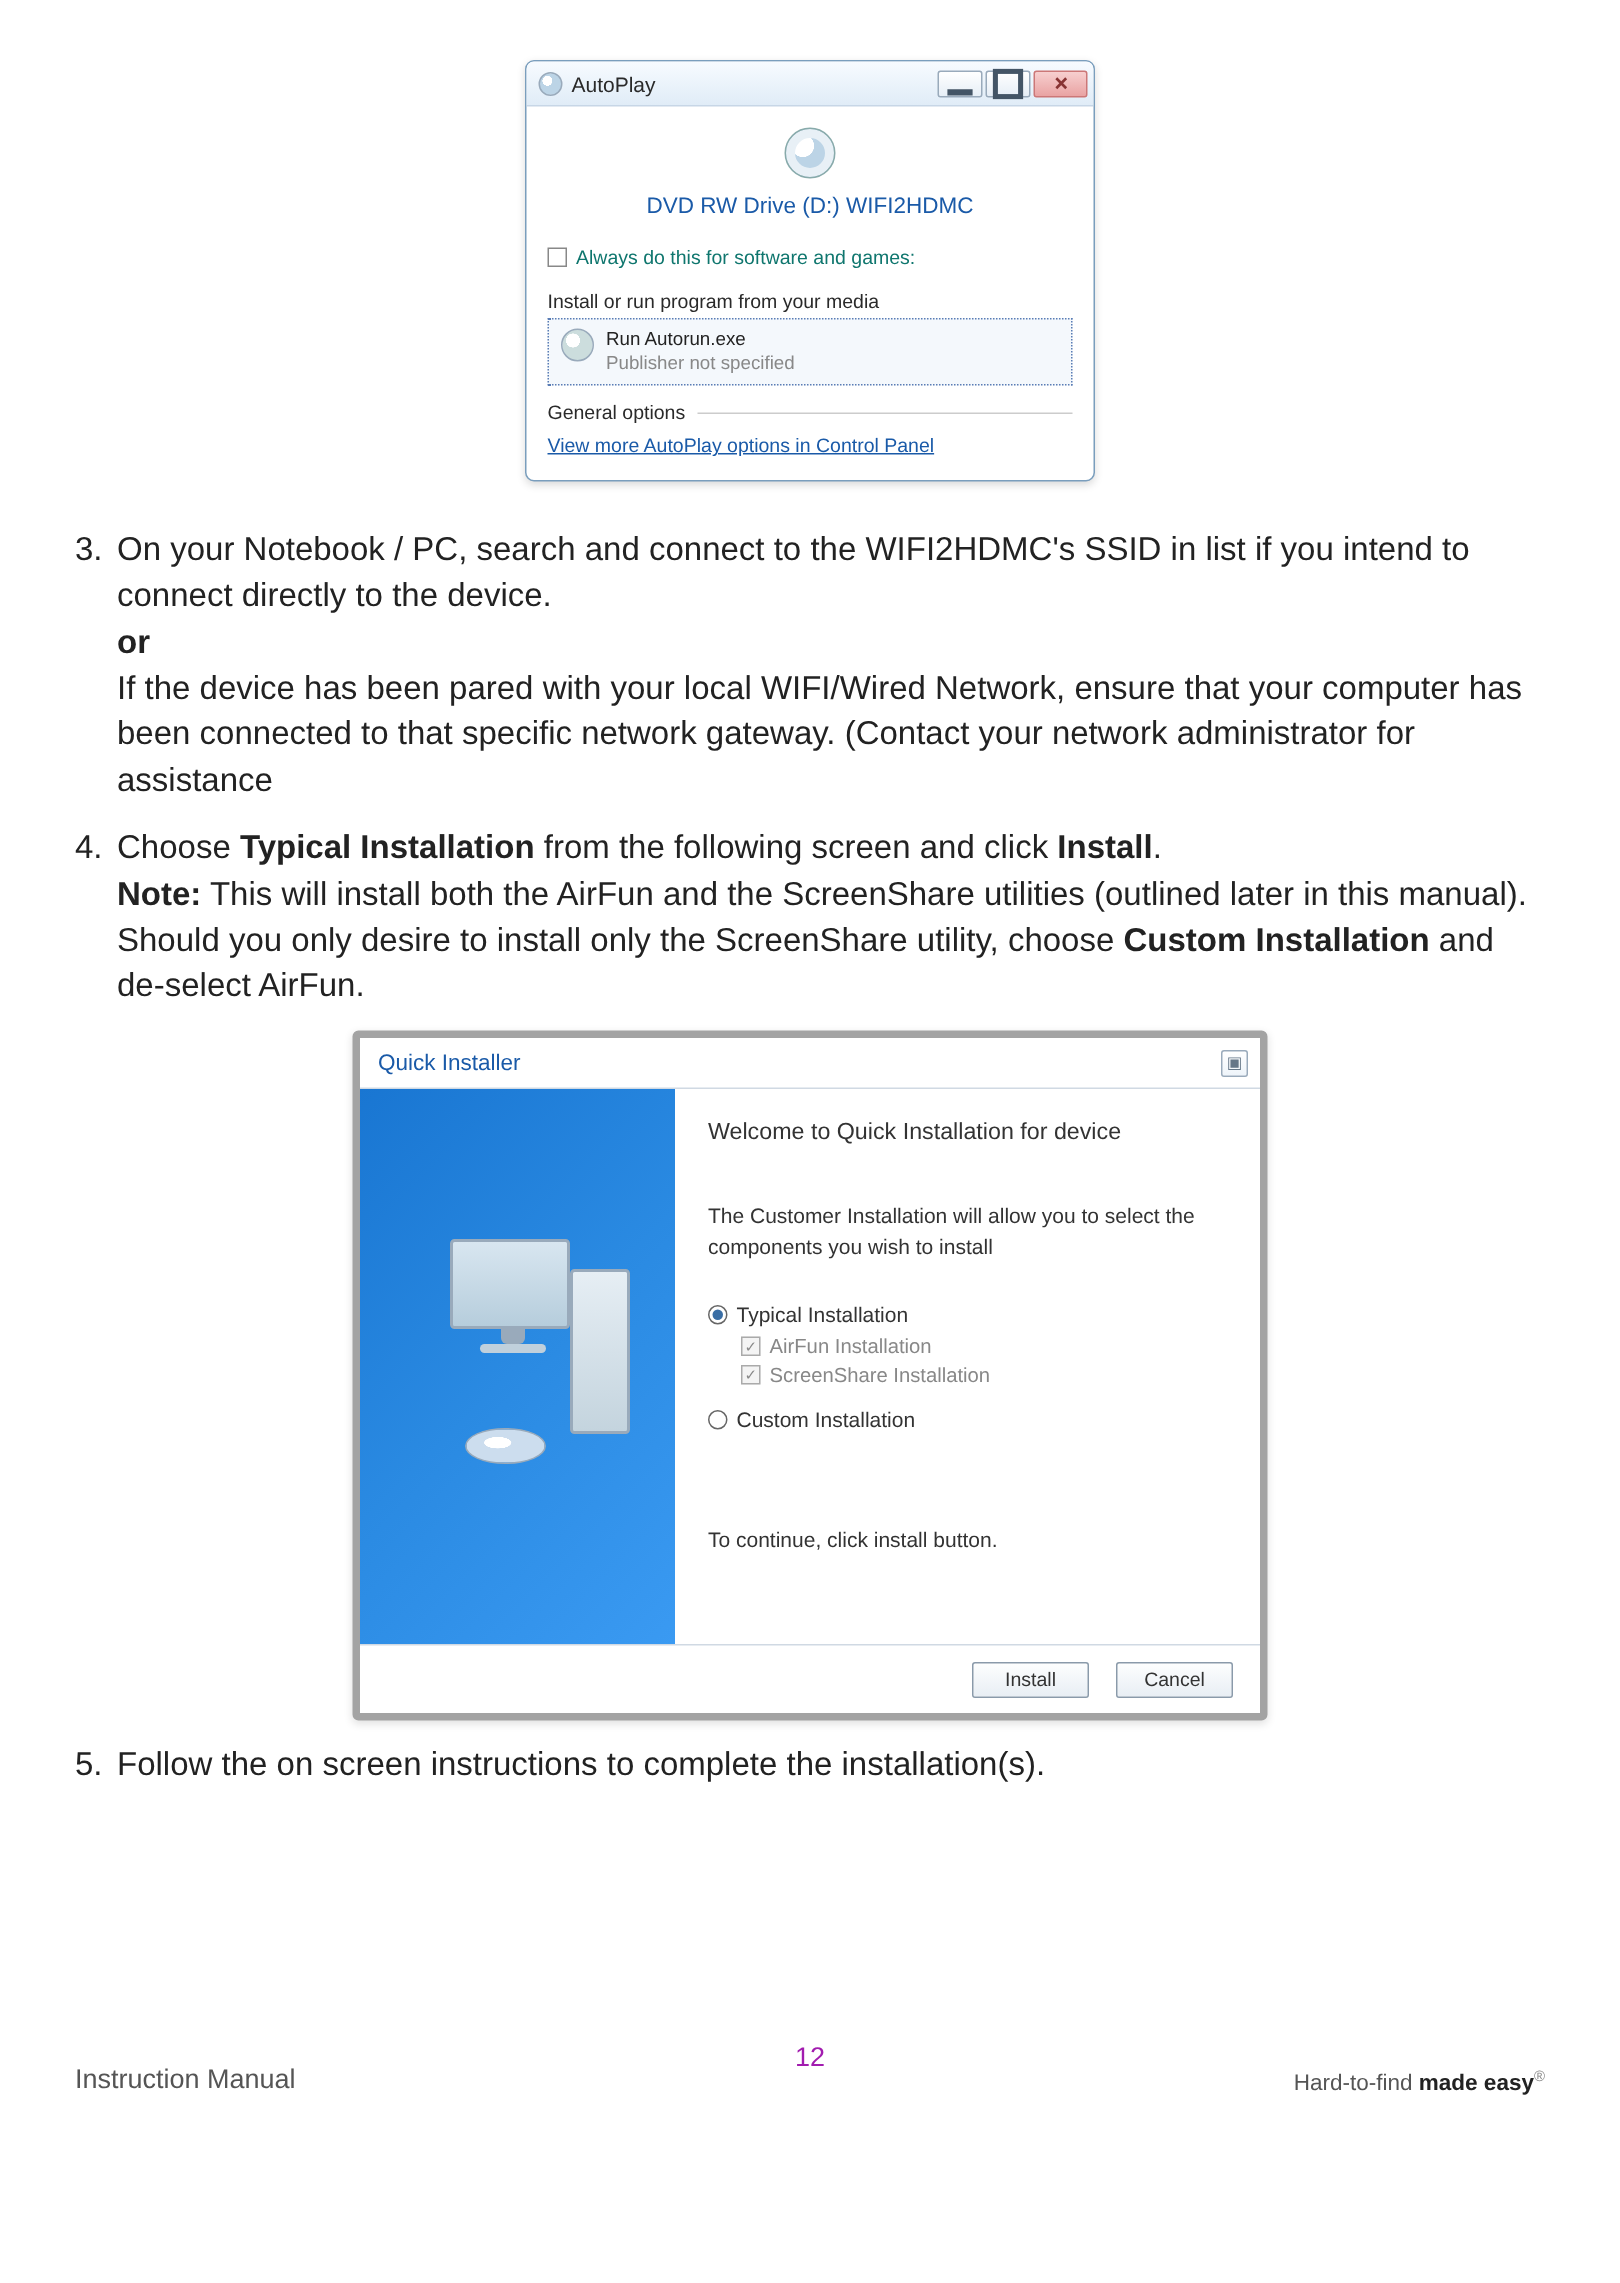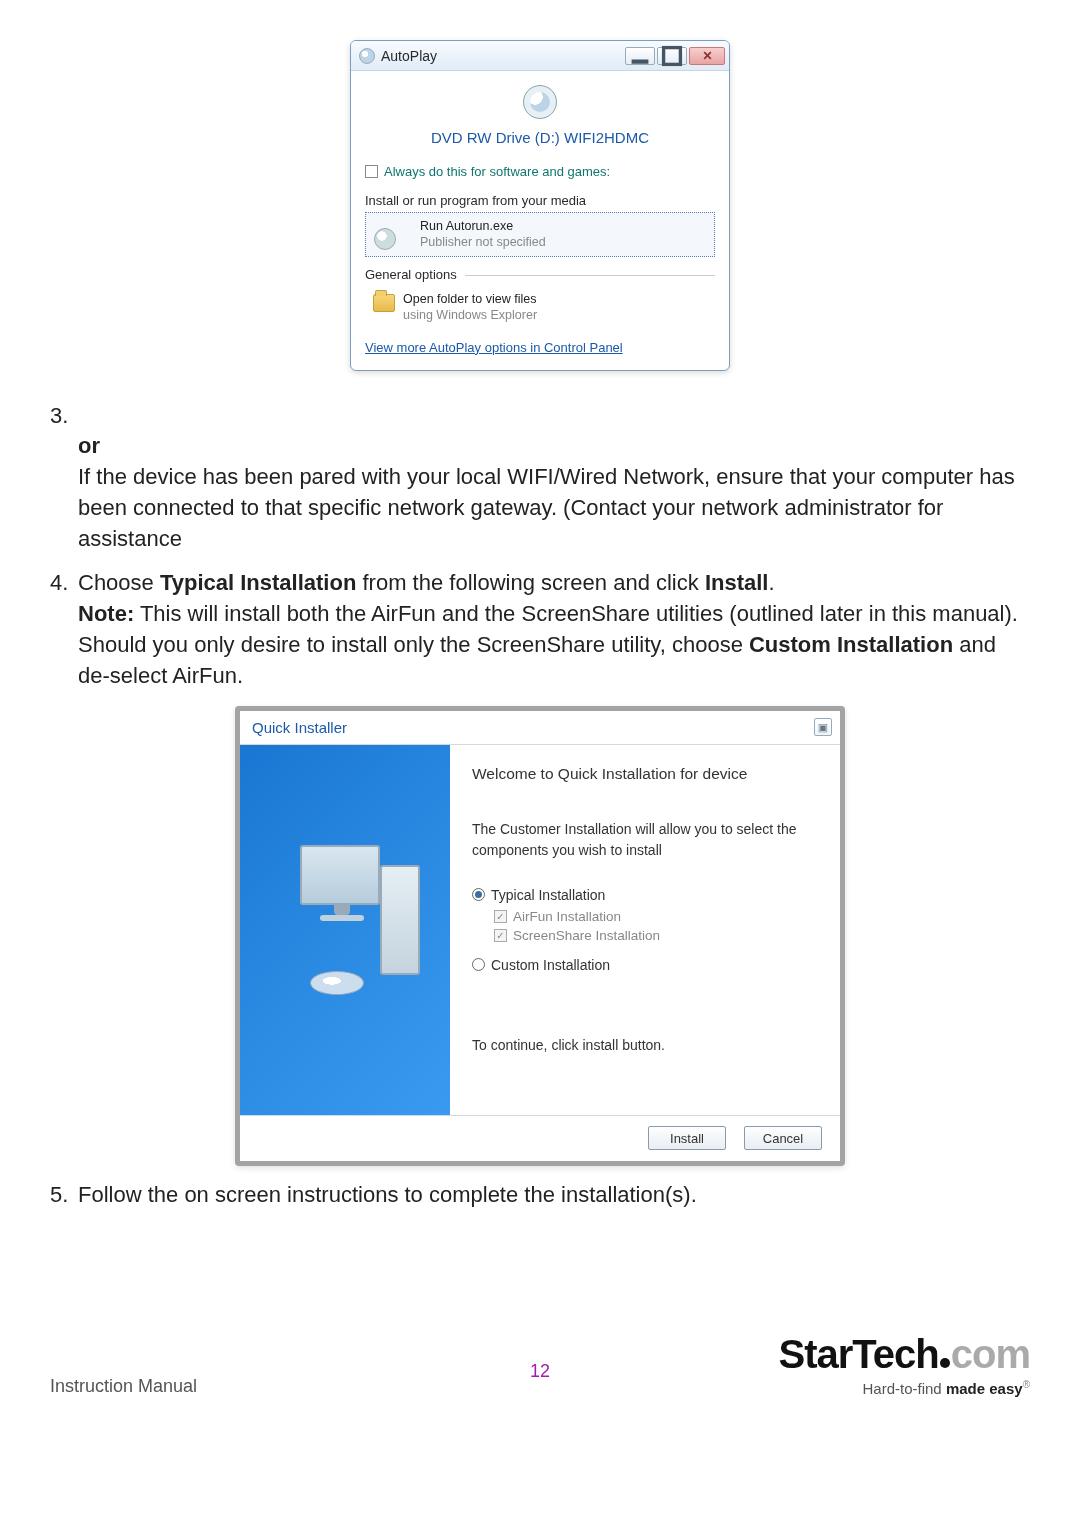--- a/index.html
+++ b/index.html
@@ -16,21 +16,21 @@
   .ap-btn { width:30px; height:18px; border:1px solid #9ab; border-radius:2px; background:linear-gradient(#fff,#e6eef6); display:flex; align-items:center; justify-content:center; font-size:11px; color:#456; }
   .ap-close { width:36px; background:linear-gradient(#f7cfcf,#e9a3a3); border-color:#c77; }
   .ap-close svg{width:11px;height:11px;}
   .ap-body { padding: 10px 14px 14px 14px; }
   .ap-drive { display:flex; align-items:center; gap:10px; padding:4px 0 18px 0;flex-direction:column; }
   .ap-drive-icon { width:34px; height:34px; border-radius:50%; background: radial-gradient(circle at 35% 35%, #fff 0 25%, #bcd4e6 26% 100%); border:1px solid #8aa; box-shadow: inset 0 0 0 6px #e8f0f6; }
   .ap-drive-label { color:#1a5aa8; font-size:15px; }
   .ap-check-row { display:flex; align-items:center; gap:6px; font-size:13px; color:#0f766e; margin-bottom:14px; }
   .ap-checkbox { width:13px; height:13px; border:1px solid #888; background:#fff; }
   .ap-grouptitle { font-size:13px; color:#2a2a2a; margin-bottom:4px; }
-  .ap-option { border:1px dotted #5a7db5; padding:6px 8px; display:flex; gap:24px; align-items:flex-end; margin-bottom:10px; background:#f4f8fc; }
+  .ap-option { border:1px dotted #5a7db5; padding:6px 8px; display:flex; gap:8px; align-items:flex-start; margin-bottom:10px; background:#f4f8fc; }
   .ap-option2 { display:flex; gap:8px; align-items:flex-start; padding:4px 8px; margin-bottom:10px; }
   .ap-opt-icon { width:22px; height:22px; flex:0 0 22px; }
   .ap-disc-sm { width:22px; height:22px; border-radius:50%; background: radial-gradient(circle at 35% 35%, #fff 0 25%, #cdd 26% 100%); border:1px solid #9ab; }
   .ap-folder { width:22px; height:18px; margin-top:2px; background:linear-gradient(#f8d77a,#e6b94a); border:1px solid #c9a03a; border-radius:2px; position:relative; }
   .ap-folder::before{content:"";position:absolute;top:-5px;left:1px;width:10px;height:5px;background:#f1cf6e;border:1px solid #c9a03a;border-bottom:none;border-radius:2px 2px 0 0;}
   .ap-opt-text { font-size:12.5px; line-height:1.25; }
   .ap-opt-text .main { color:#222; }
   .ap-opt-text .sub { color:#888; }
   .ap-general { font-size:13px; color:#2a2a2a; margin:2px 0 6px 0; position:relative; }
   .ap-general::after{content:"";position:absolute;left:100px;right:0;top:50%;border-top:1px solid #ccc;}
@@ -124,40 +124,31 @@
         <div class="ap-option">
           <div class="ap-opt-icon">
               <div class="ap-disc-sm"></div>
             </div>
           <div class="ap-opt-text">
             <div class="main">Run Autorun.exe</div>
             <div class="sub">Publisher not specified</div>
           </div>
         </div>
         <div class="ap-general">General options</div>
-        <div class="ap-option2">
-          <div class="ap-opt-icon">
-              <div class="ap-folder"></div>
-            </div>
-          <div class="ap-opt-text">
-            <div class="main">Open folder to view files</div>
-            <div class="sub">using Windows Explorer</div>
-          </div>
-        </div>
         <a class="ap-link">View more AutoPlay options in Control Panel</a>
       </div>
     </div>
   </div>
 
   <div class="instr">
     <ol>
       <li>
         <div class="num">3.</div>
         <div class="txt">
-          <br>
+          <span>On your Notebook / PC, search and connect to the WIFI2HDMC's SSID in list if you intend to connect directly to the device.</span><br>
           <b>or</b><br>
           <span>If the device has been pared with your local WIFI/Wired Network, ensure that your computer has been connected to that specific network gateway. (Contact your network administrator for assistance</span>
         </div>
       </li>
       <li>
         <div class="num">4.</div>
         <div class="txt">
           <span>Choose </span><b>Typical Installation</b><span> from the following screen and click </span><b>Install</b><span>.</span><br>
           <b>Note:</b><span> This will install both the AirFun and the ScreenShare utilities (outlined later in this manual). Should you only desire to install only the ScreenShare utility, choose </span><b>Custom Installation</b><span> and de-select AirFun.</span>
         </div>
@@ -217,22 +208,19 @@
         <div class="num">5.</div>
         <div class="txt">Follow the on screen instructions to complete the installation(s).</div>
       </li>
     </ol>
   </div>
 
   <div class="page-num">12</div>
   <div class="footer">
     <div class="footer-left">Instruction Manual</div>
     <div class="logo">
-      <div class="logo-main">
-        <span>StarTech</span><span class="logo-dot"></span><span class="dotcom">com</span>
-      </div>
       <div class="logo-tag">
         <span>Hard-to-find </span><b>made easy</b><span class="logo-reg">®</span>
       </div>
     </div>
   </div>
 
 </div>
 
 </body></html>

